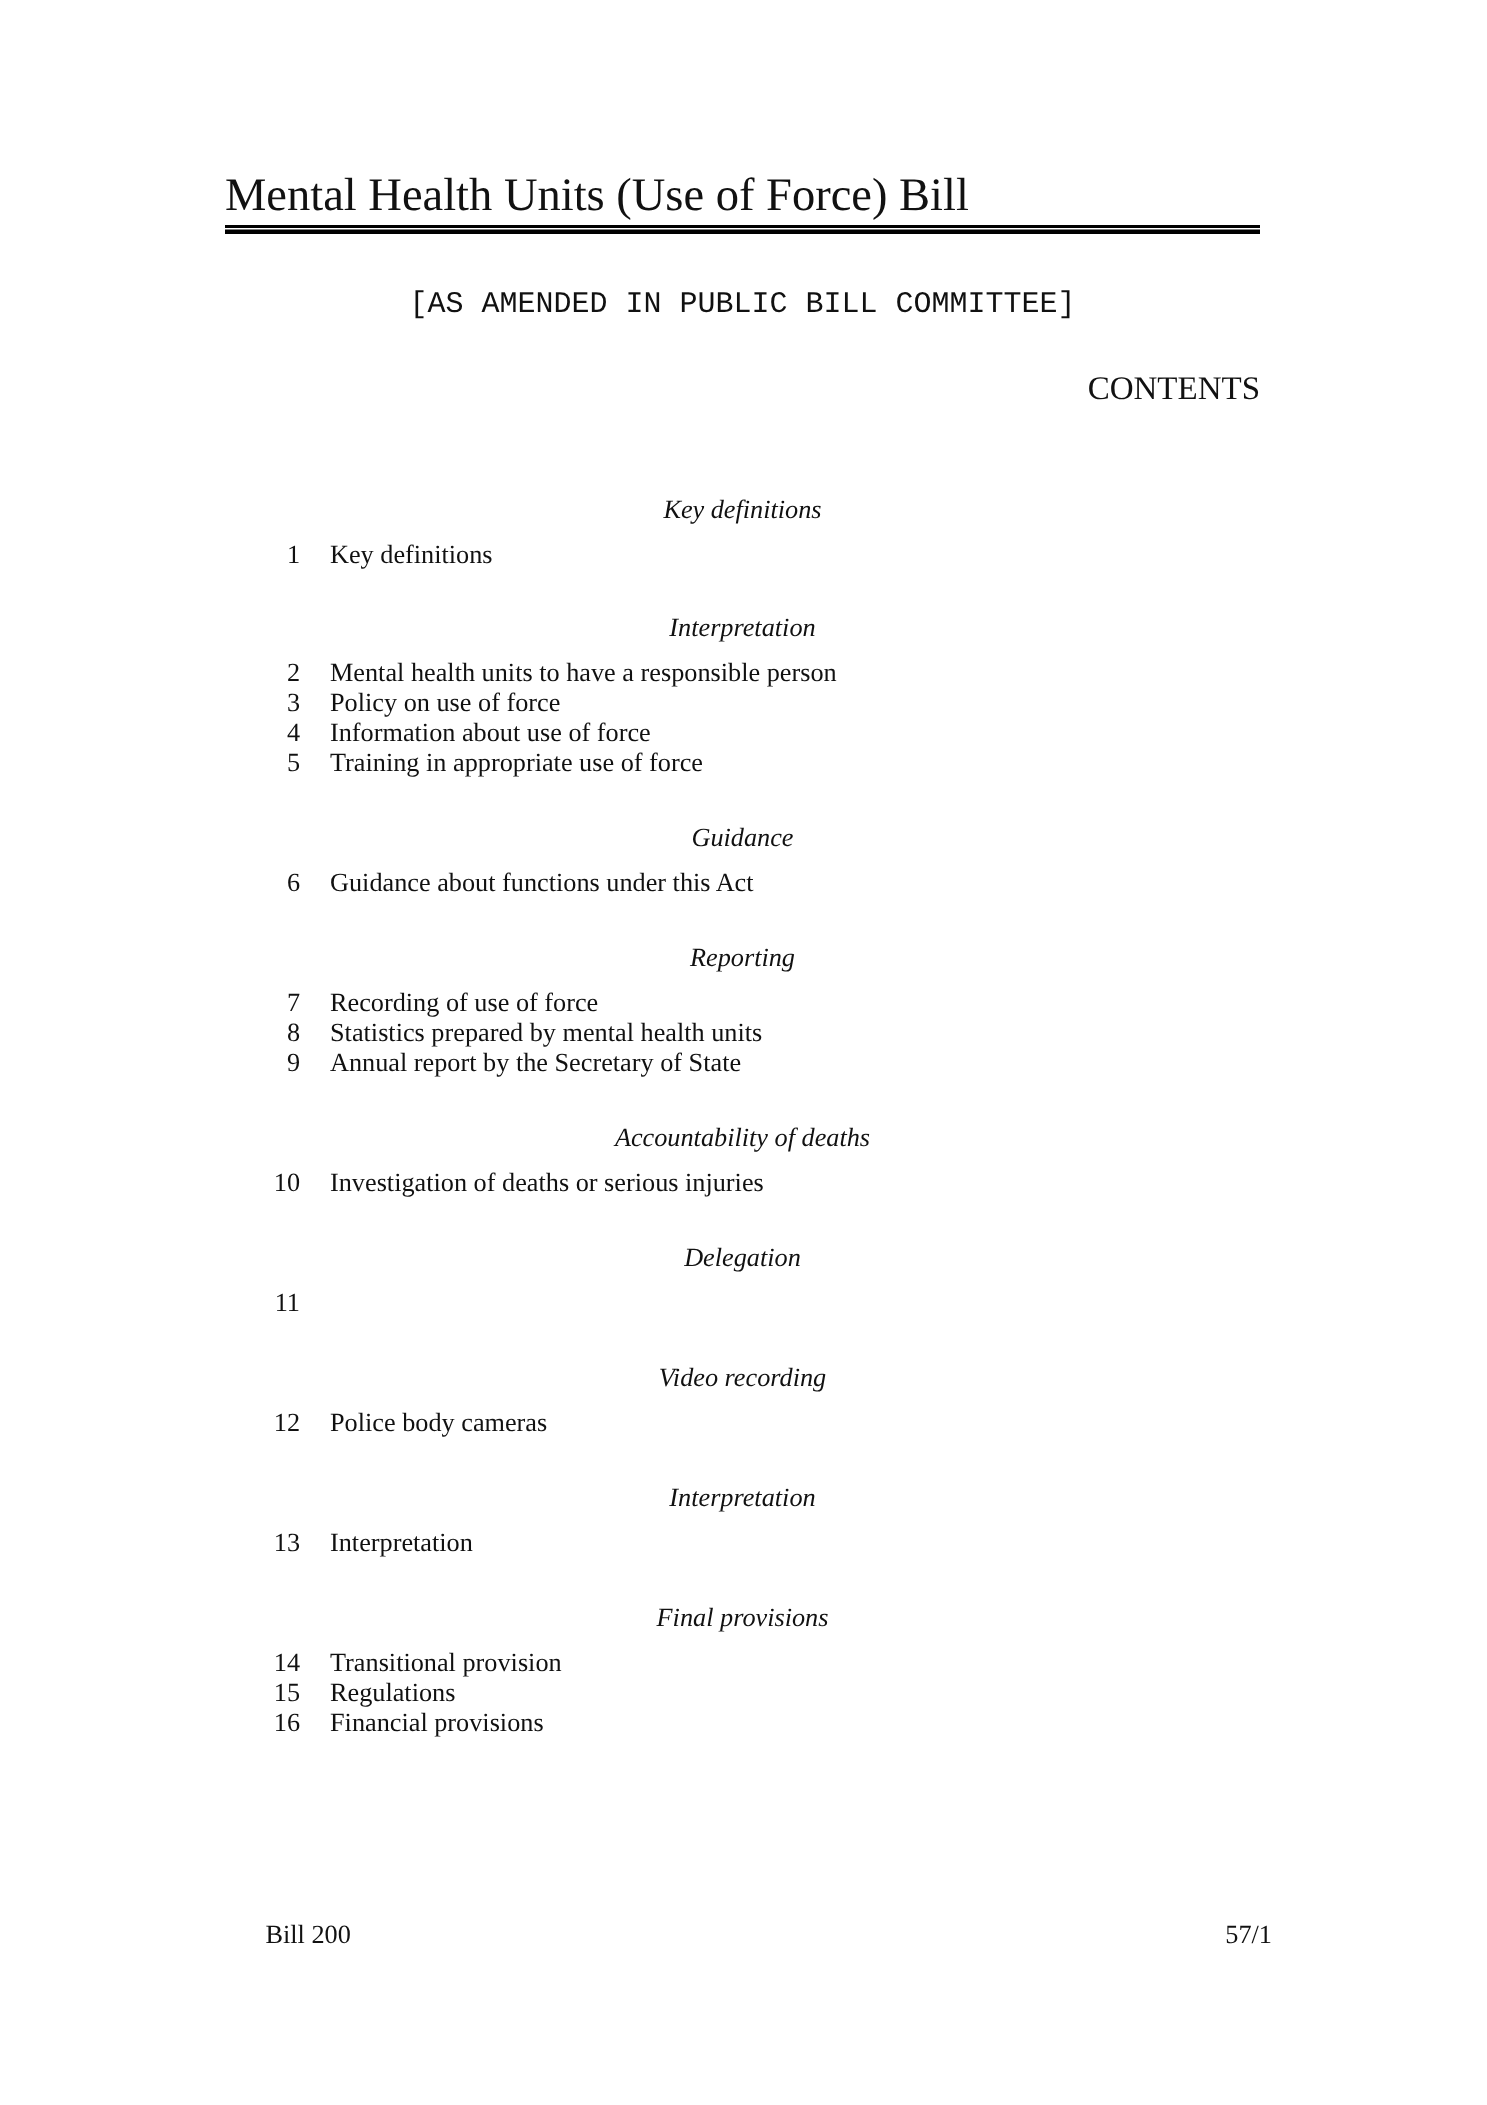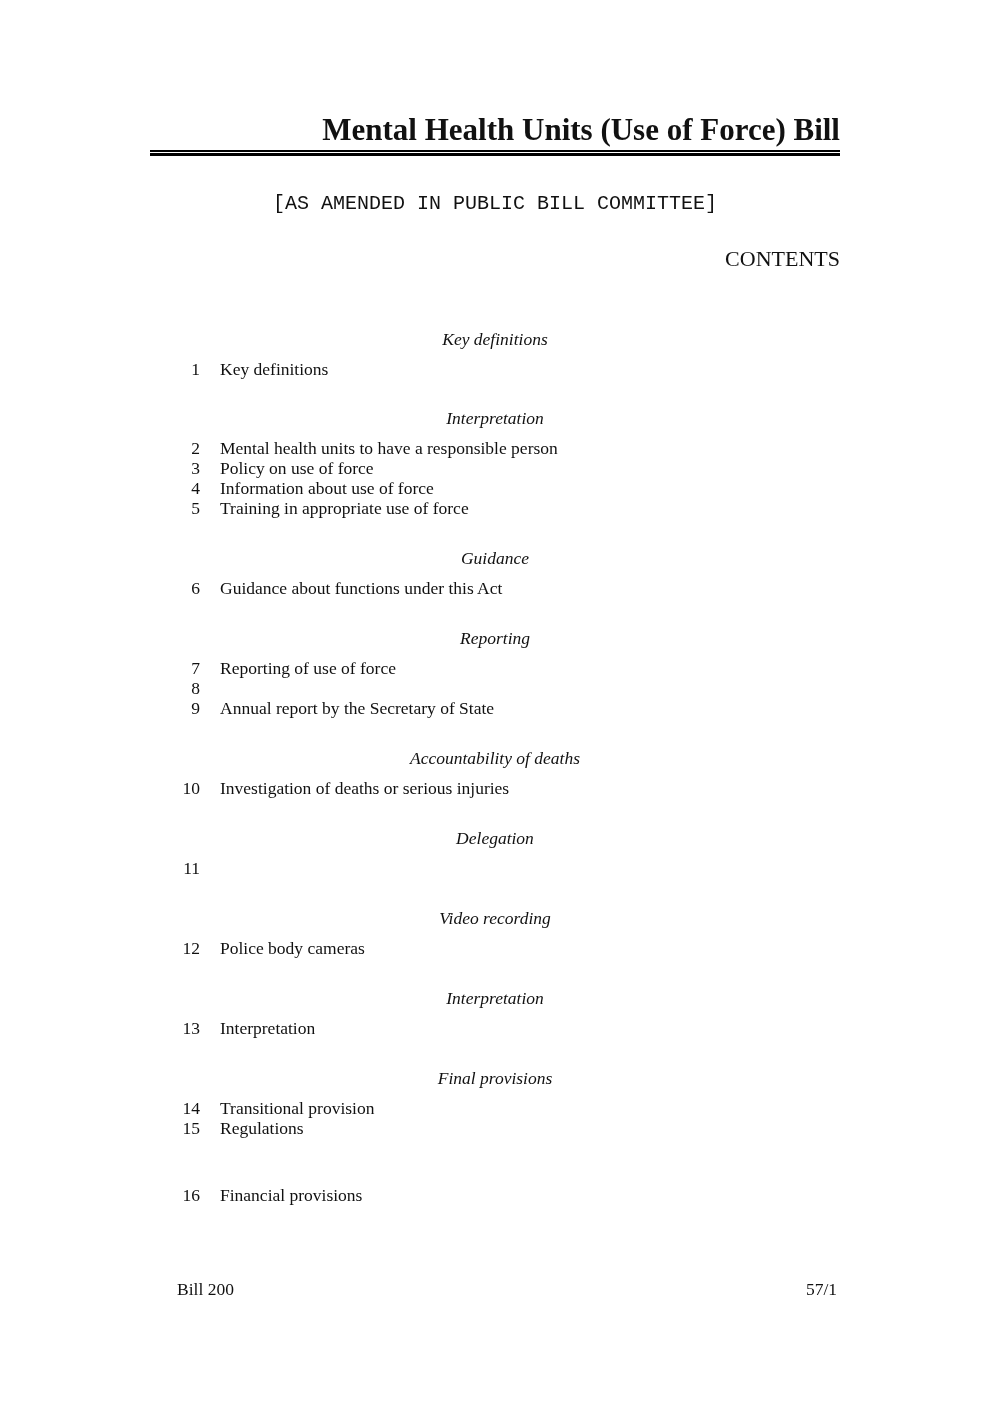--- a/index.html
+++ b/index.html
@@ -13,23 +13,23 @@
       position: relative;
       font-family: "Liberation Serif", "DejaVu Serif", serif;
       color: #111111;
       overflow: hidden;
     }
     .page-title {
       position: absolute;
       left: 150px;
       width: 690px;
       top: 110px;
-      text-align: right;
+      text-align: left;
       font-size: 31px;
-      font-weight: bold;
+      font-weight: normal;
       line-height: 40px;
       letter-spacing: 0px;
     }
     .rule-thin {
       position: absolute;
       left: 150px;
       width: 690px;
       top: 150px;
       height: 1.5px;
       background: #000;
@@ -98,21 +98,21 @@
     .footer-left {
       position: absolute;
       left: 150px;
       top: 1279px;
       font-size: 17.5px;
       line-height: 20px;
       margin-left: 27px;
     }
     .footer-right {
       position: absolute;
-      right: 154px;
+      right: 143px;
       top: 1279px;
       font-size: 17.5px;
       line-height: 20px;
       text-align: right;
     }
   </style>
 </head>
 <body>
 
 <div class="page-title">Mental Health Units (Use of Force) Bill</div>
@@ -149,24 +149,25 @@
 
   <div class="group-heading" style="top:547px">Guidance</div>
   <div class="entry" style="top:578px">
     <span class="entry-num">6</span>
     <span class="entry-title">Guidance about functions under this Act</span>
   </div>
 
   <div class="group-heading" style="top:627px">Reporting</div>
   <div class="entry" style="top:658px">
     <span class="entry-num">7</span>
-    <span class="entry-title">Reporting of use of force</span>
+    <span class="entry-title">Recording of use of force</span>
   </div>
   <div class="entry" style="top:678px">
     <span class="entry-num">8</span>
+    <span class="entry-title">Statistics prepared by mental health units</span>
   </div>
   <div class="entry" style="top:698px">
     <span class="entry-num">9</span>
     <span class="entry-title">Annual report by the Secretary of State</span>
   </div>
 
   <div class="group-heading" style="top:747px">Accountability of deaths</div>
   <div class="entry" style="top:778px">
     <span class="entry-num">10</span>
     <span class="entry-title">Investigation of deaths or serious injuries</span>
@@ -191,20 +192,20 @@
 
   <div class="group-heading" style="top:1067px">Final provisions</div>
   <div class="entry" style="top:1098px">
     <span class="entry-num">14</span>
     <span class="entry-title">Transitional provision</span>
   </div>
   <div class="entry" style="top:1118px">
     <span class="entry-num">15</span>
     <span class="entry-title">Regulations</span>
   </div>
-  <div class="entry" style="top:1185px">
+  <div class="entry" style="top:1138px">
     <span class="entry-num">16</span>
     <span class="entry-title">Financial provisions</span>
   </div>
 </div>
 
 <div class="footer-left">Bill 200</div>
 <div class="footer-right">57/1</div>
 
 </body></html>

